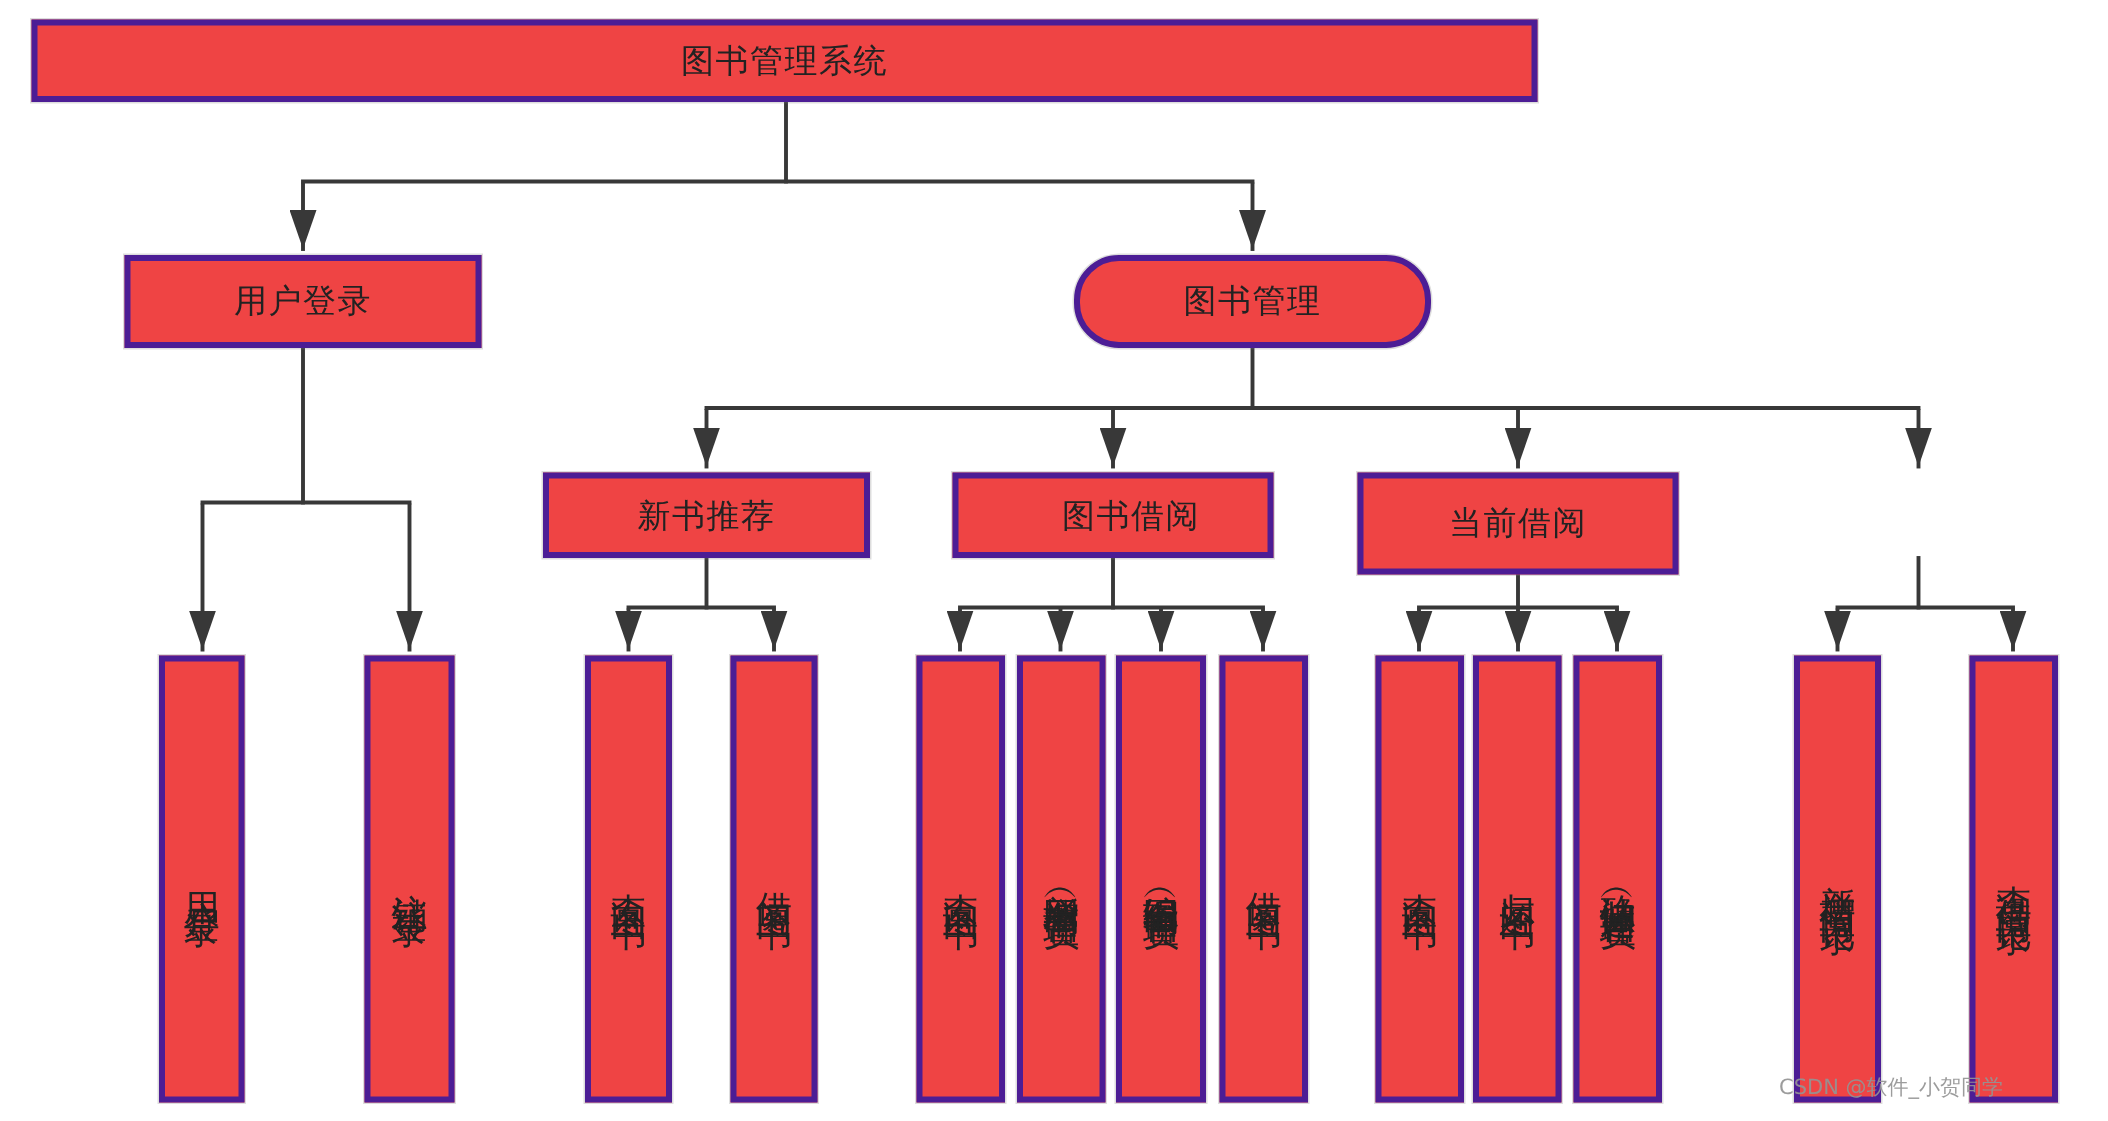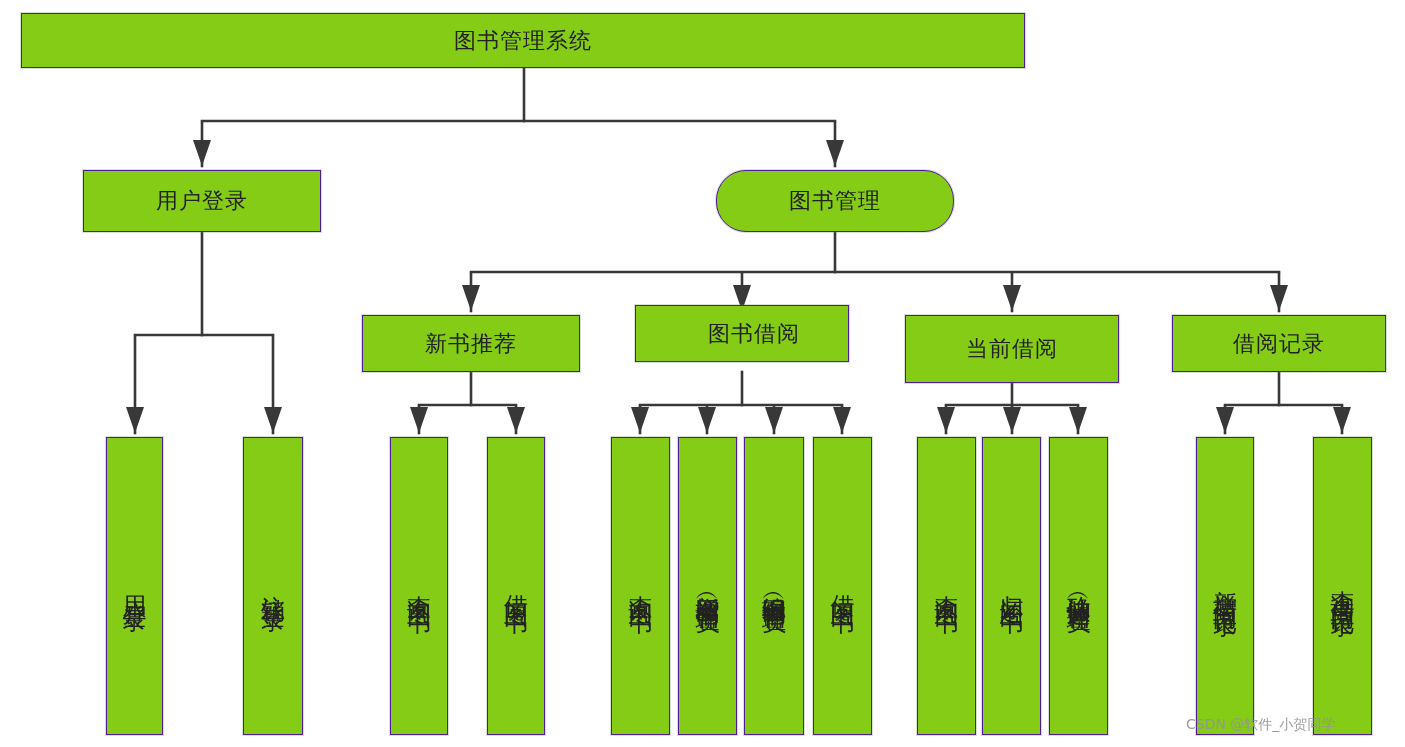--- a/index.html
+++ b/index.html
@@ -12,22 +12,22 @@
     font-family: "DejaVu Sans", "Liberation Sans", sans-serif;
   }
   #connectors {
     position: absolute;
     left: 0; top: 0;
     z-index: 0;
   }
   .box {
     position: absolute;
     box-sizing: border-box;
-    background: #84cc16;
-    border: 1px solid #4c1d95;
+    background: #ef4444;
+    border: 4px solid #4c1d95;
     box-shadow: 0 0 0 1px rgba(120,120,120,0.25);
     display: flex;
     align-items: center;
     justify-content: center;
     z-index: 1;
     color: #222222;
   }
   .box .lbl {
     font-size: 22px;
     letter-spacing: 1px;
@@ -116,28 +116,25 @@
   <div class="box" style="left:83px; top:170px; width:238px; height:62px;">
     <span class="lbl">用户登录</span>
   </div>
   <div class="box" style="left:716px; top:170px; width:238px; height:62px;border-radius:30px;">
     <span class="lbl">图书管理</span>
   </div>
 
   <div class="box" style="left:362px; top:315px; width:218px; height:57px;">
     <span class="lbl">新书推荐</span>
   </div>
-  <div class="box" style="left:635px; top:305px; width:214px; height:57px;padding-left:24px;">
+  <div class="box" style="left:635px; top:315px; width:214px; height:57px;padding-left:24px;">
     <span class="lbl">图书借阅</span>
   </div>
   <div class="box" style="left:905px; top:315px; width:214px; height:68px;justify-content:center;">
     <span class="lbl">当前借阅</span>
-  </div>
-  <div class="box" style="left:1172px; top:315px; width:214px; height:57px;">
-    <span class="lbl">借阅记录</span>
   </div>
 
   <div class="box vertical" style="left:106px; top:437px; width:57px; height:298px;">
     <span class="lbl">用户登录</span>
   </div>
   <div class="box vertical" style="left:243px; top:437px; width:60px; height:298px;">
     <span class="lbl">注销登录</span>
   </div>
 
   <div class="box vertical" style="left:390px; top:437px; width:58px; height:298px;">

